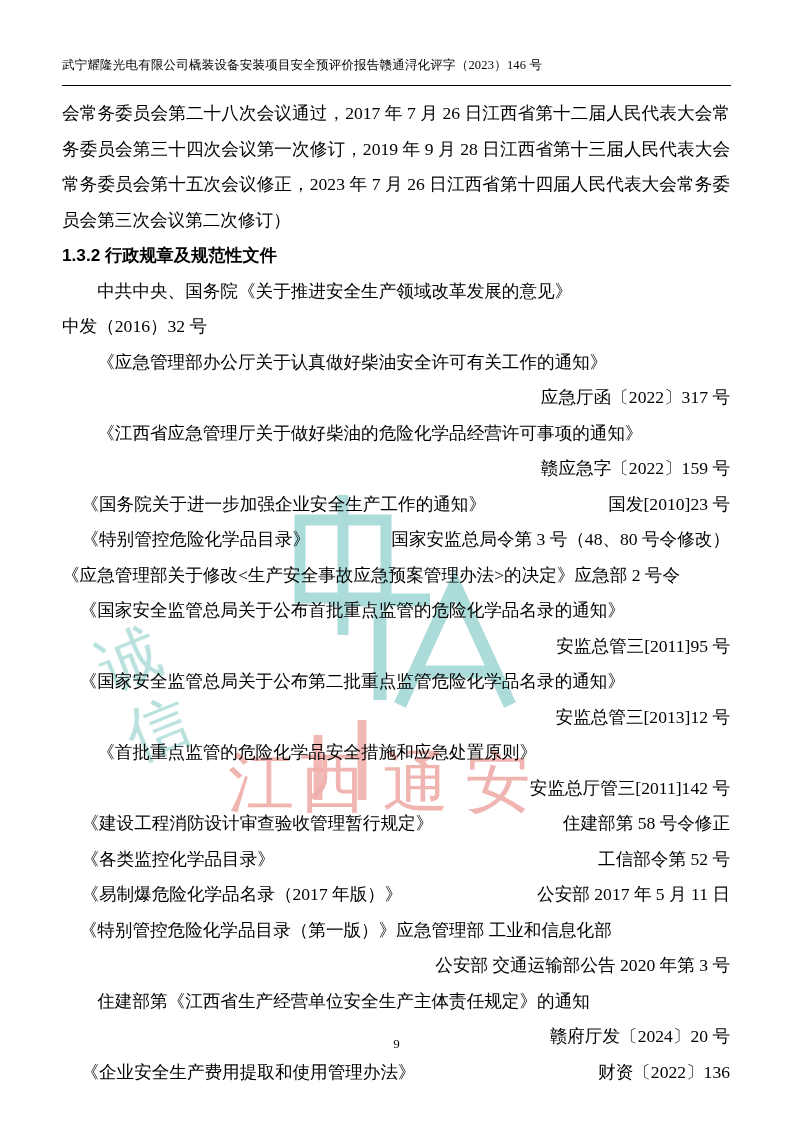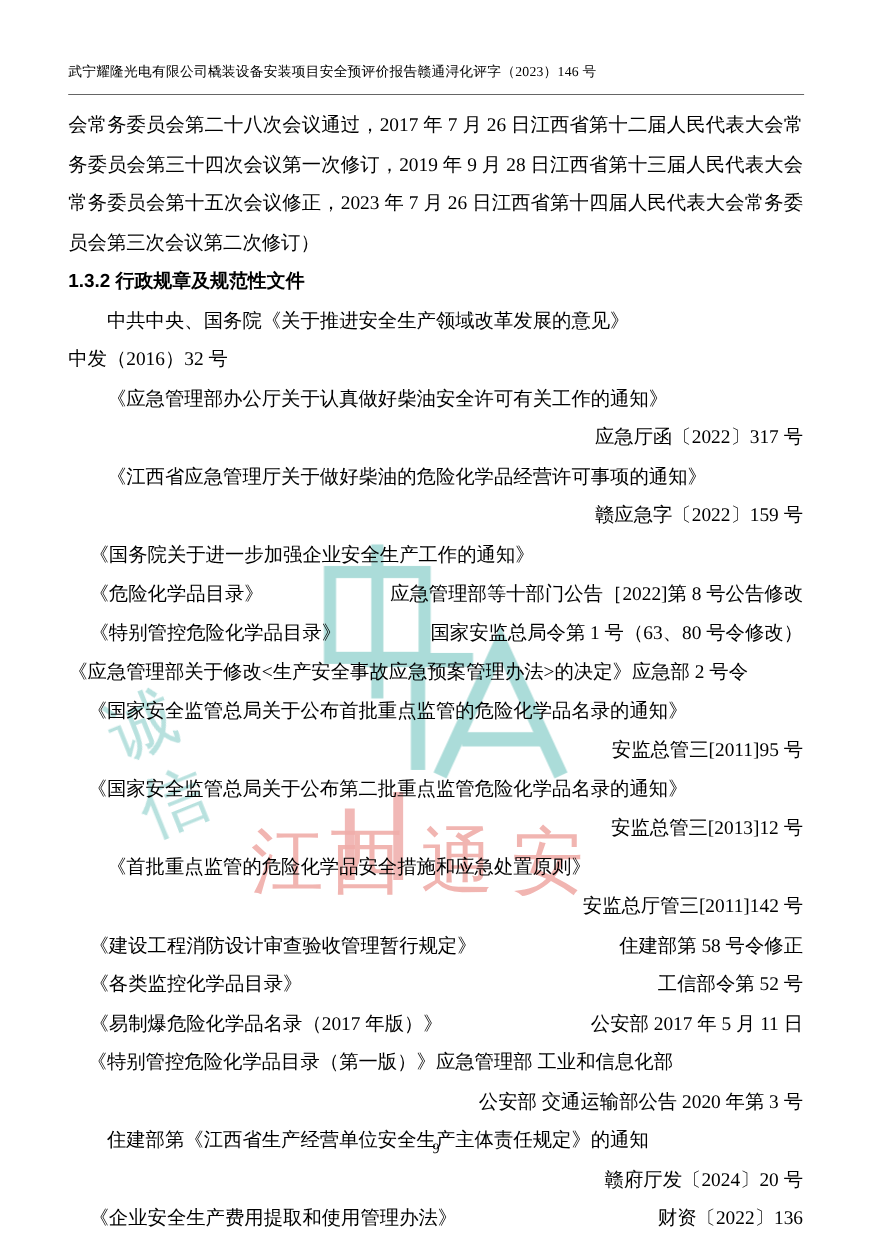--- a/index.html
+++ b/index.html
@@ -187,30 +187,27 @@
     <div class="p indent2">
       <span>《江西省应急管理厅关于做好柴油的危险化学品经营许可事项的通知》</span>
     </div>
 
     <div class="p right">
       <span>赣应急字〔2022〕159 号</span>
     </div>
 
     <div class="row indent-15">
       <span class="lead">《国务院关于进一步加强企业安全生产工作的通知》</span>
-    </div>
-
-    <div class="row indent-15">
-      <span class="lead">《危险化学品目录》</span>
-      <span class="tail">应急管理部等十部门公告［2022]第 8 号公告修改</span>
-    </div>
+      <span class="tail">国发[2010]23 号</span>
+    </div>
+
 
     <div class="row indent-15">
       <span class="lead">《特别管控危险化学品目录》</span>
-      <span class="tail">国家安监总局令第 1 号（63、80 号令修改）</span>
+      <span class="tail">国家安监总局令第 3 号（48、80 号令修改）</span>
     </div>
 
     <div class="p">
       <span>《应急管理部关于修改&lt;生产安全事故应急预案管理办法&gt;的决定》应急部 2 号令</span>
     </div>
 
     <div class="p indent-1em">
       <span>《国家安全监管总局关于公布首批重点监管的危险化学品名录的通知》</span>
     </div>
 

